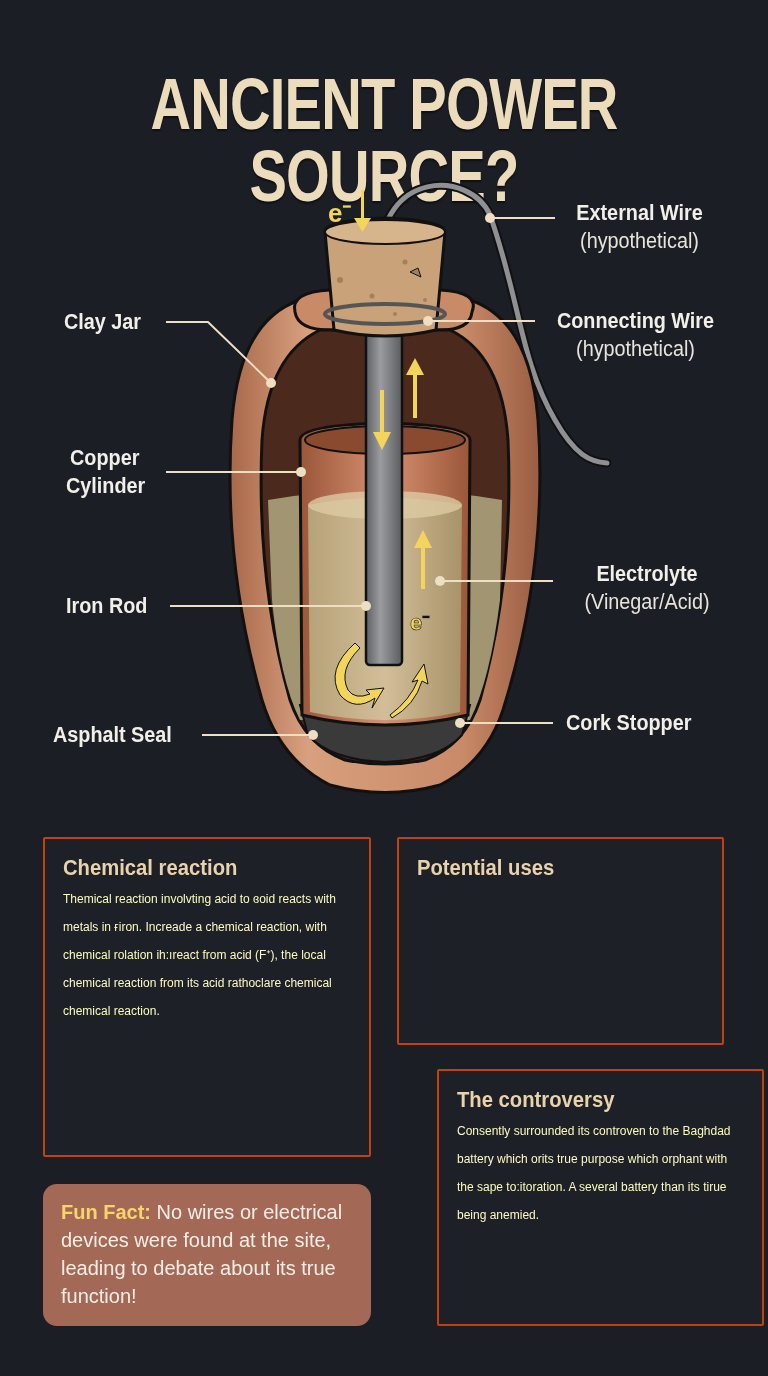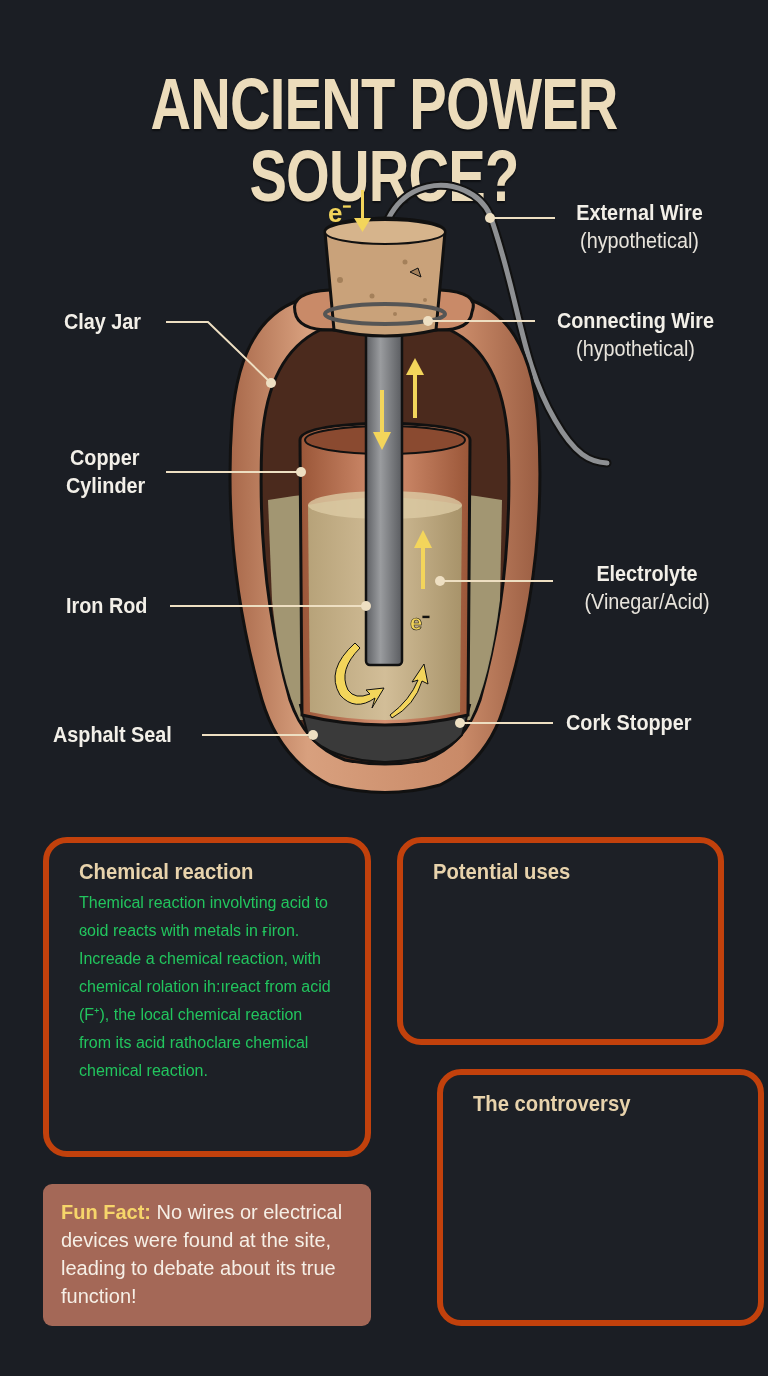--- a/index.html
+++ b/index.html
@@ -10,28 +10,28 @@
     font-family: "Liberation Sans", sans-serif; font-weight: 700; font-size: 72px;
     letter-spacing: -1px; color: #ecdcbb; transform: scaleX(0.78); transform-origin: center;
     text-shadow: 0 2px 2px rgba(0,0,0,0.5); line-height: 1;
   }
   svg.diagram { position: absolute; left: 0; top: 0; }
   .label { position: absolute; font-weight: 700; font-size: 22px; color: #f2efe8; line-height: 28px; transform: scaleX(0.9); }
   .label.left { transform-origin: left; }
   .label.right { text-align: center; transform-origin: center; }
   .label .sub { display: block; font-weight: 400; color: #e8e4dc; }
   .card {
-    position: absolute; border: 6px solid #c2410c; border-radius: 24px; background: #1d2026;
-    padding: 14px 30px;
+    position: absolute; border: 2px solid #c2410c; border-radius: 2px; background: #1d2026;
+    padding: 14px 18px;
   }
   .card h3 { font-size: 22px; font-weight: 700; color: #e8d3ac; line-height: 30px; margin-bottom: 2px; transform: scaleX(0.92); transform-origin: left; }
-  .card p { font-size: 16px; line-height: 28px; color: #22c55e; }
+  .card p { font-size: 12px; line-height: 28px; color: #fef9c3; }
   .fun {
     position: absolute; left: 43px; top: 1184px; width: 328px; height: 142px;
-    background: #a46857; border-radius: 9px; padding: 14px 18px;
+    background: #a46857; border-radius: 14px; padding: 14px 18px;
     font-size: 20px; line-height: 28px; color: #f6efe6;
   }
   .fun .hl { color: #f6d56a; font-weight: 700; }
 </style>
 </head>
 <body>
 
 <div class="title">ANCIENT POWER SOURCE?</div>
 
 <svg class="diagram" width="768" height="830" viewBox="0 0 768 830">
@@ -153,17 +153,18 @@
   <h3>Chemical reaction</h3>
   <p>Themical reaction involvting acid to ɞoid reacts with metals in ғiron. Increade a chemical reaction, with chemical rolation ih:ıreact from acid (F⁺), the local chemical reaction from its acid rathoclare chemical chemical reaction.</p>
 </div>
 
 <div class="card" style="left:397px; top:837px; width:327px; height:208px;">
   <h3>Potential uses</h3>
 </div>
 
 <div class="card" style="left:397px; top:1069px; width:327px; height:257px;margin-left:40px;">
   <h3>The controversy</h3>
+  <p>Consently surrounded its controven to the Baghdad battery which orits true purpose which orphant with the sape to:itoration. A several battery than its tirue being anemied.</p>
 </div>
 
 <div class="fun">
   <span class="hl">Fun Fact:</span><span> No wires or electrical devices were found at the site, leading to debate about its true function!</span>
 </div>
 
 </body></html>

